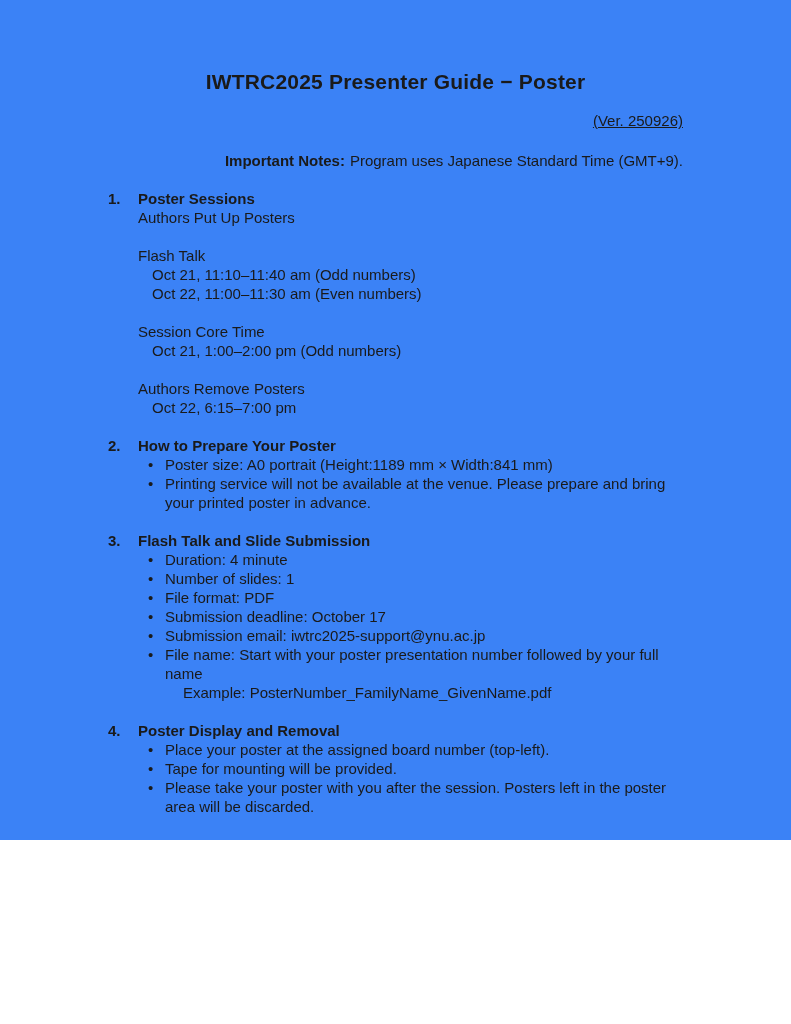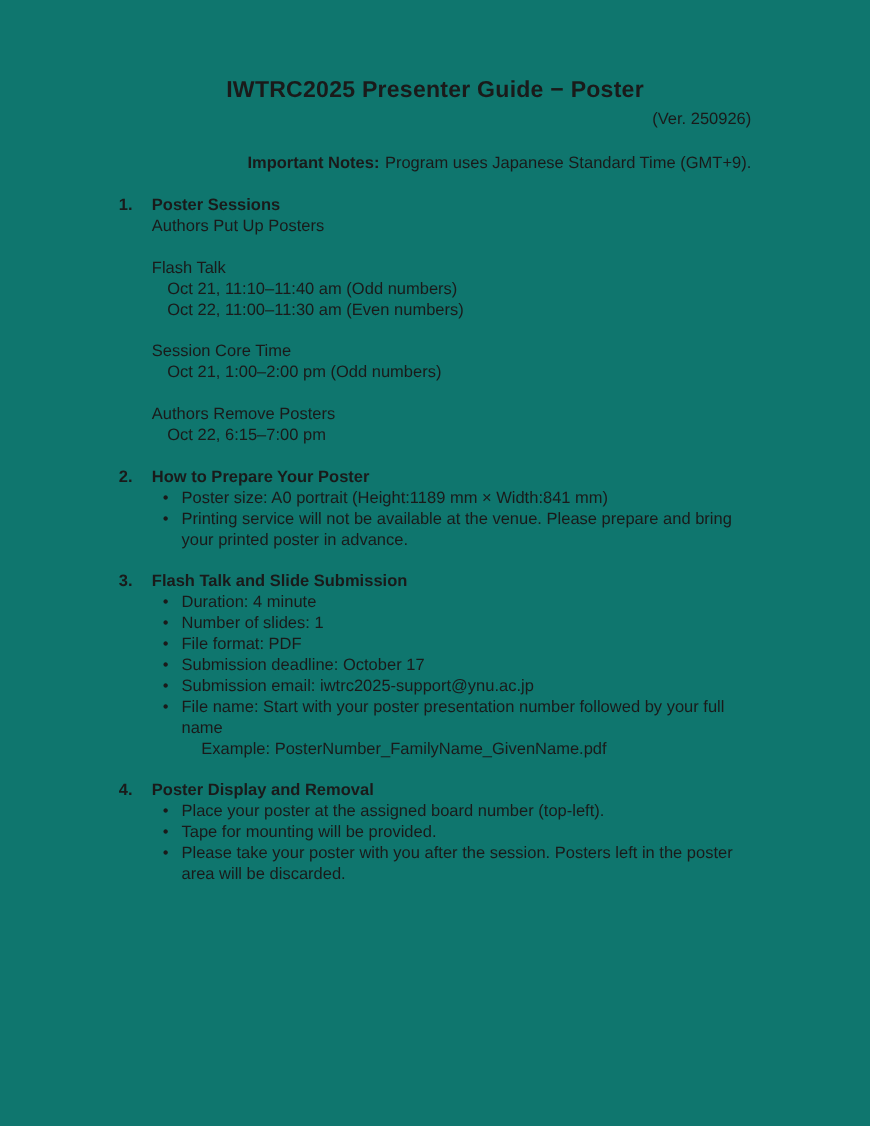--- a/index.html
+++ b/index.html
@@ -3,40 +3,41 @@
 <meta charset="utf-8">
 <style>
   html, body {
     margin: 0;
     padding: 0;
     background: #ffffff;
   }
   .page {
     position: relative;
     width: 791px;
-    height: 1024px;
-    background: #0f766e;
+    height: 840px;
+    background: #3b82f6;
     box-sizing: border-box;
     padding: 68px 108px 0 108px;
     font-family: "Liberation Sans", "DejaVu Sans", sans-serif;
     font-size: 15px;
     line-height: 19px;
     color: #1a1a1a;
     overflow: hidden;
   }
   .doc-title {
     text-align: center;
     font-size: 21px;
     line-height: 28px;
     font-weight: bold;
     letter-spacing: 0.2px;
   }
   .version {
     text-align: right;
-    margin-top: 3px;
+    margin-top: 15px;
+    text-decoration: underline;
   }
   .notes {
     margin-top: 21px;
     text-align: right;
   }
   .notes .label {
     font-weight: bold;
     margin-right: 5px;
   }
   .section {

